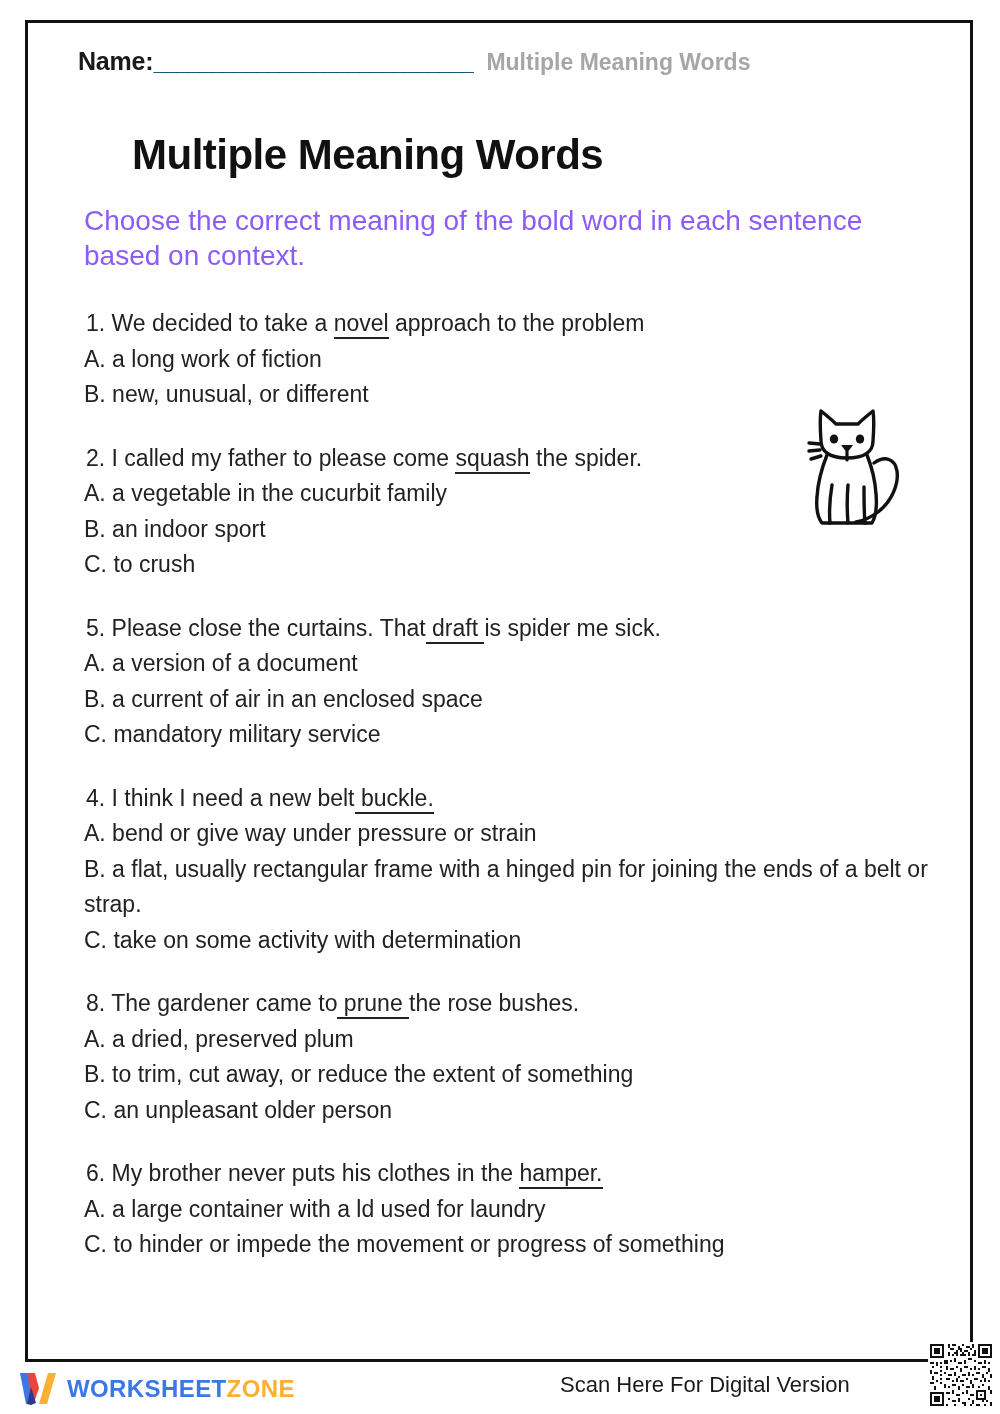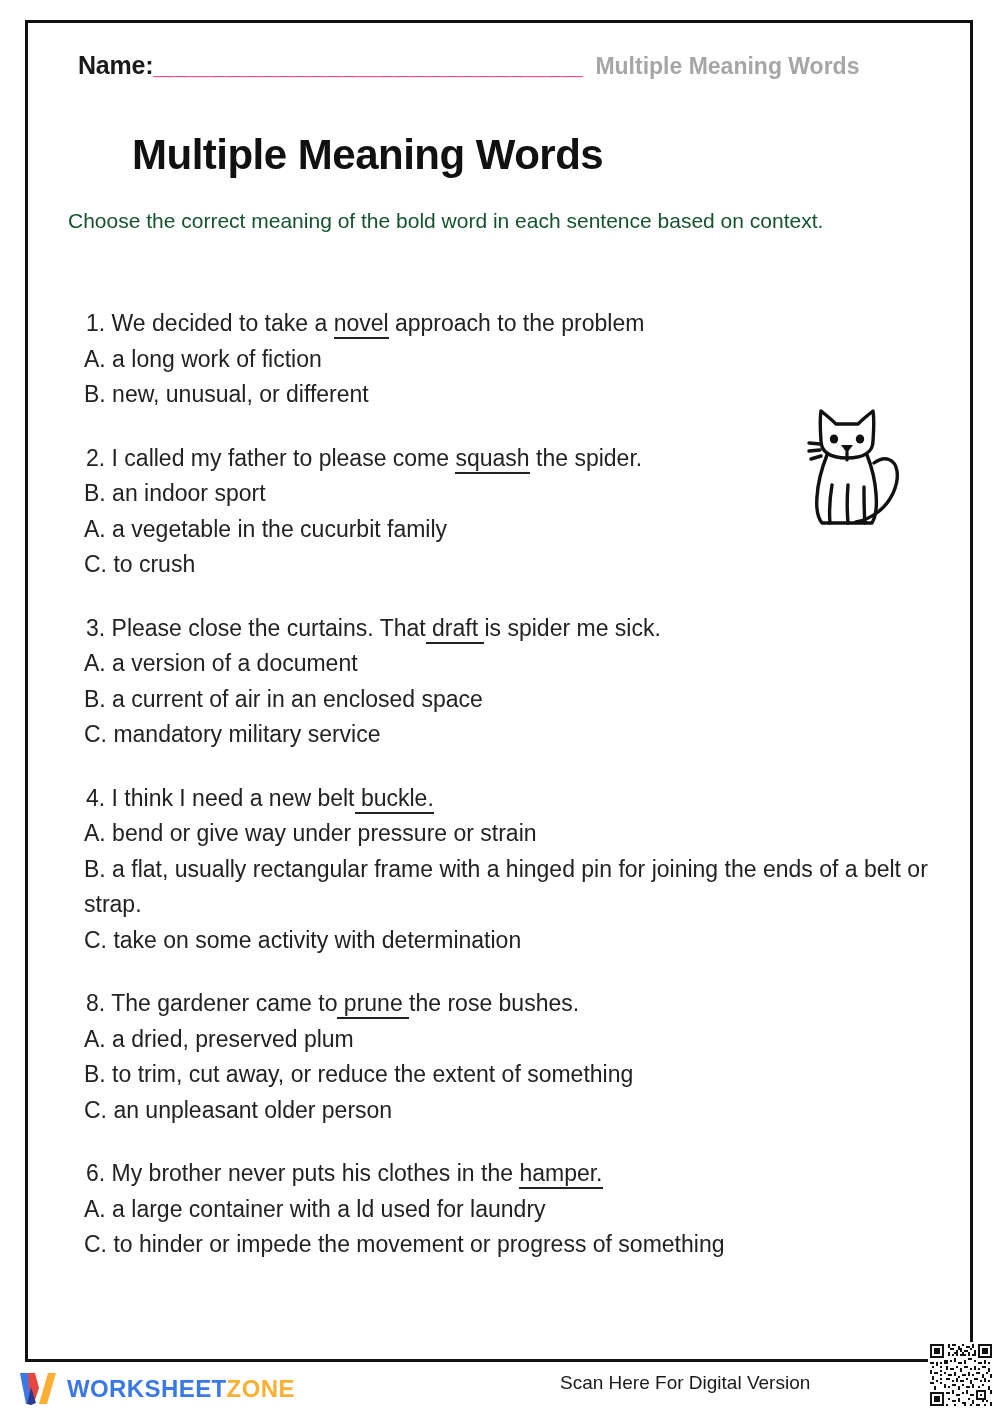--- a/index.html
+++ b/index.html
@@ -39,23 +39,23 @@
     margin-left: 28px;
   }
   .name-label {
     font-size: 25px;
     font-weight: 700;
     color: #1a1a1a;
     letter-spacing: -0.2px;
     white-space: pre;
   }
   .name-blank {
-    font-size: 30px;
-    font-weight: 700;
-    color: #ec4899;
+    font-size: 23px;
+    font-weight: 700;
+    color: #0c4a6e;
     letter-spacing: -1.4px;
     white-space: pre;
   }
   .header-topic {
     font-size: 23px;
     font-weight: 700;
     color: #a6a6a6;
     margin-left: 14px;
     white-space: pre;
   }
@@ -68,26 +68,26 @@
     font-size: 42px;
     font-weight: 700;
     color: #111111;
     letter-spacing: -0.5px;
     white-space: pre;
   }
 
   
   .instructions {
     position: absolute;
-    left: 40px;
+    left: 56px;
     top: 180px;
     width: 845px;
-    font-size: 21px;
+    font-size: 28px;
     line-height: 35px;
-    color: #14532d;
+    color: #8b5cf6;
   }
 
   
   .questions {
     position: absolute;
     left: 56px;
     top: 283px;
     width: 890px;
   }
   .question-block {
@@ -144,21 +144,21 @@
     letter-spacing: 0.4px;
     white-space: pre;
   }
   .brand-worksheet { color: #3b78e7; }
   .brand-zone { color: #fbb034; }
 
   .scan-text {
     position: absolute;
     left: 560px;
     top: 6px;
-    font-size: 19px;
+    font-size: 22px;
     color: #1a1a1a;
     white-space: pre;
   }
   .qr-code {
     position: absolute;
     left: 928px;
     top: 1342px;
     width: 66px;
     height: 66px;
     background: #ffffff;
@@ -182,27 +182,27 @@
   <div class="questions">
 
     <div class="question-block">
       <div class="q-stem"><span>1. We decided to take a </span><span class="q-underline">novel</span><span> approach to the problem</span></div>
       <div class="q-option">A. a long work of fiction</div>
       <div class="q-option">B. new, unusual, or different</div>
     </div>
 
     <div class="question-block">
       <div class="q-stem"><span>2. I called my father to please come </span><span class="q-underline">squash</span><span> the spider.</span></div>
+      <div class="q-option">A. a vegetable in the cucurbit family</div>
       <div class="q-option">B. an indoor sport</div>
-      <div class="q-option">A. a vegetable in the cucurbit family</div>
       <div class="q-option">C. to crush</div>
     </div>
 
     <div class="question-block">
-      <div class="q-stem"><span>3. Please close the curtains. That</span><span class="q-underline"> draft </span><span>is spider me sick.</span></div>
+      <div class="q-stem"><span>5. Please close the curtains. That</span><span class="q-underline"> draft </span><span>is spider me sick.</span></div>
       <div class="q-option">A. a version of a document</div>
       <div class="q-option">B. a current of air in an enclosed space</div>
       <div class="q-option">C. mandatory military service</div>
     </div>
 
     <div class="question-block">
       <div class="q-stem"><span>4. I think I need a new belt</span><span class="q-underline"> buckle.</span><span></span></div>
       <div class="q-option">A. bend or give way under pressure or strain</div>
       <div class="q-option">B. a flat, usually rectangular frame with a hinged pin for joining the ends of a belt or strap.</div>
       <div class="q-option">C. take on some activity with determination</div>

